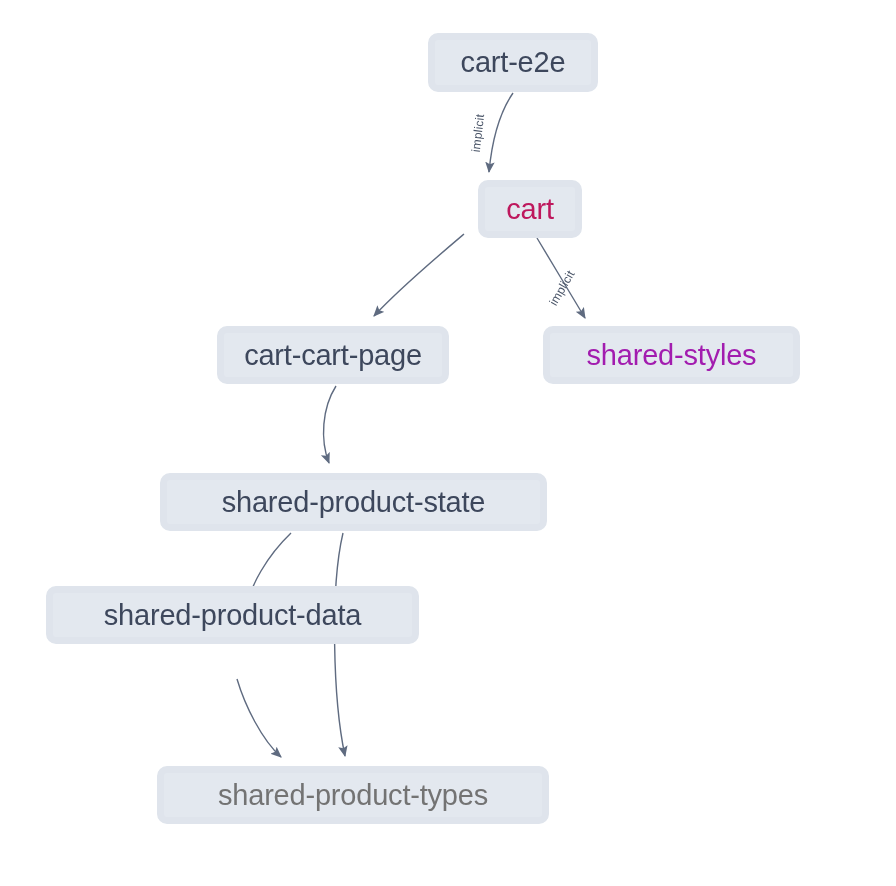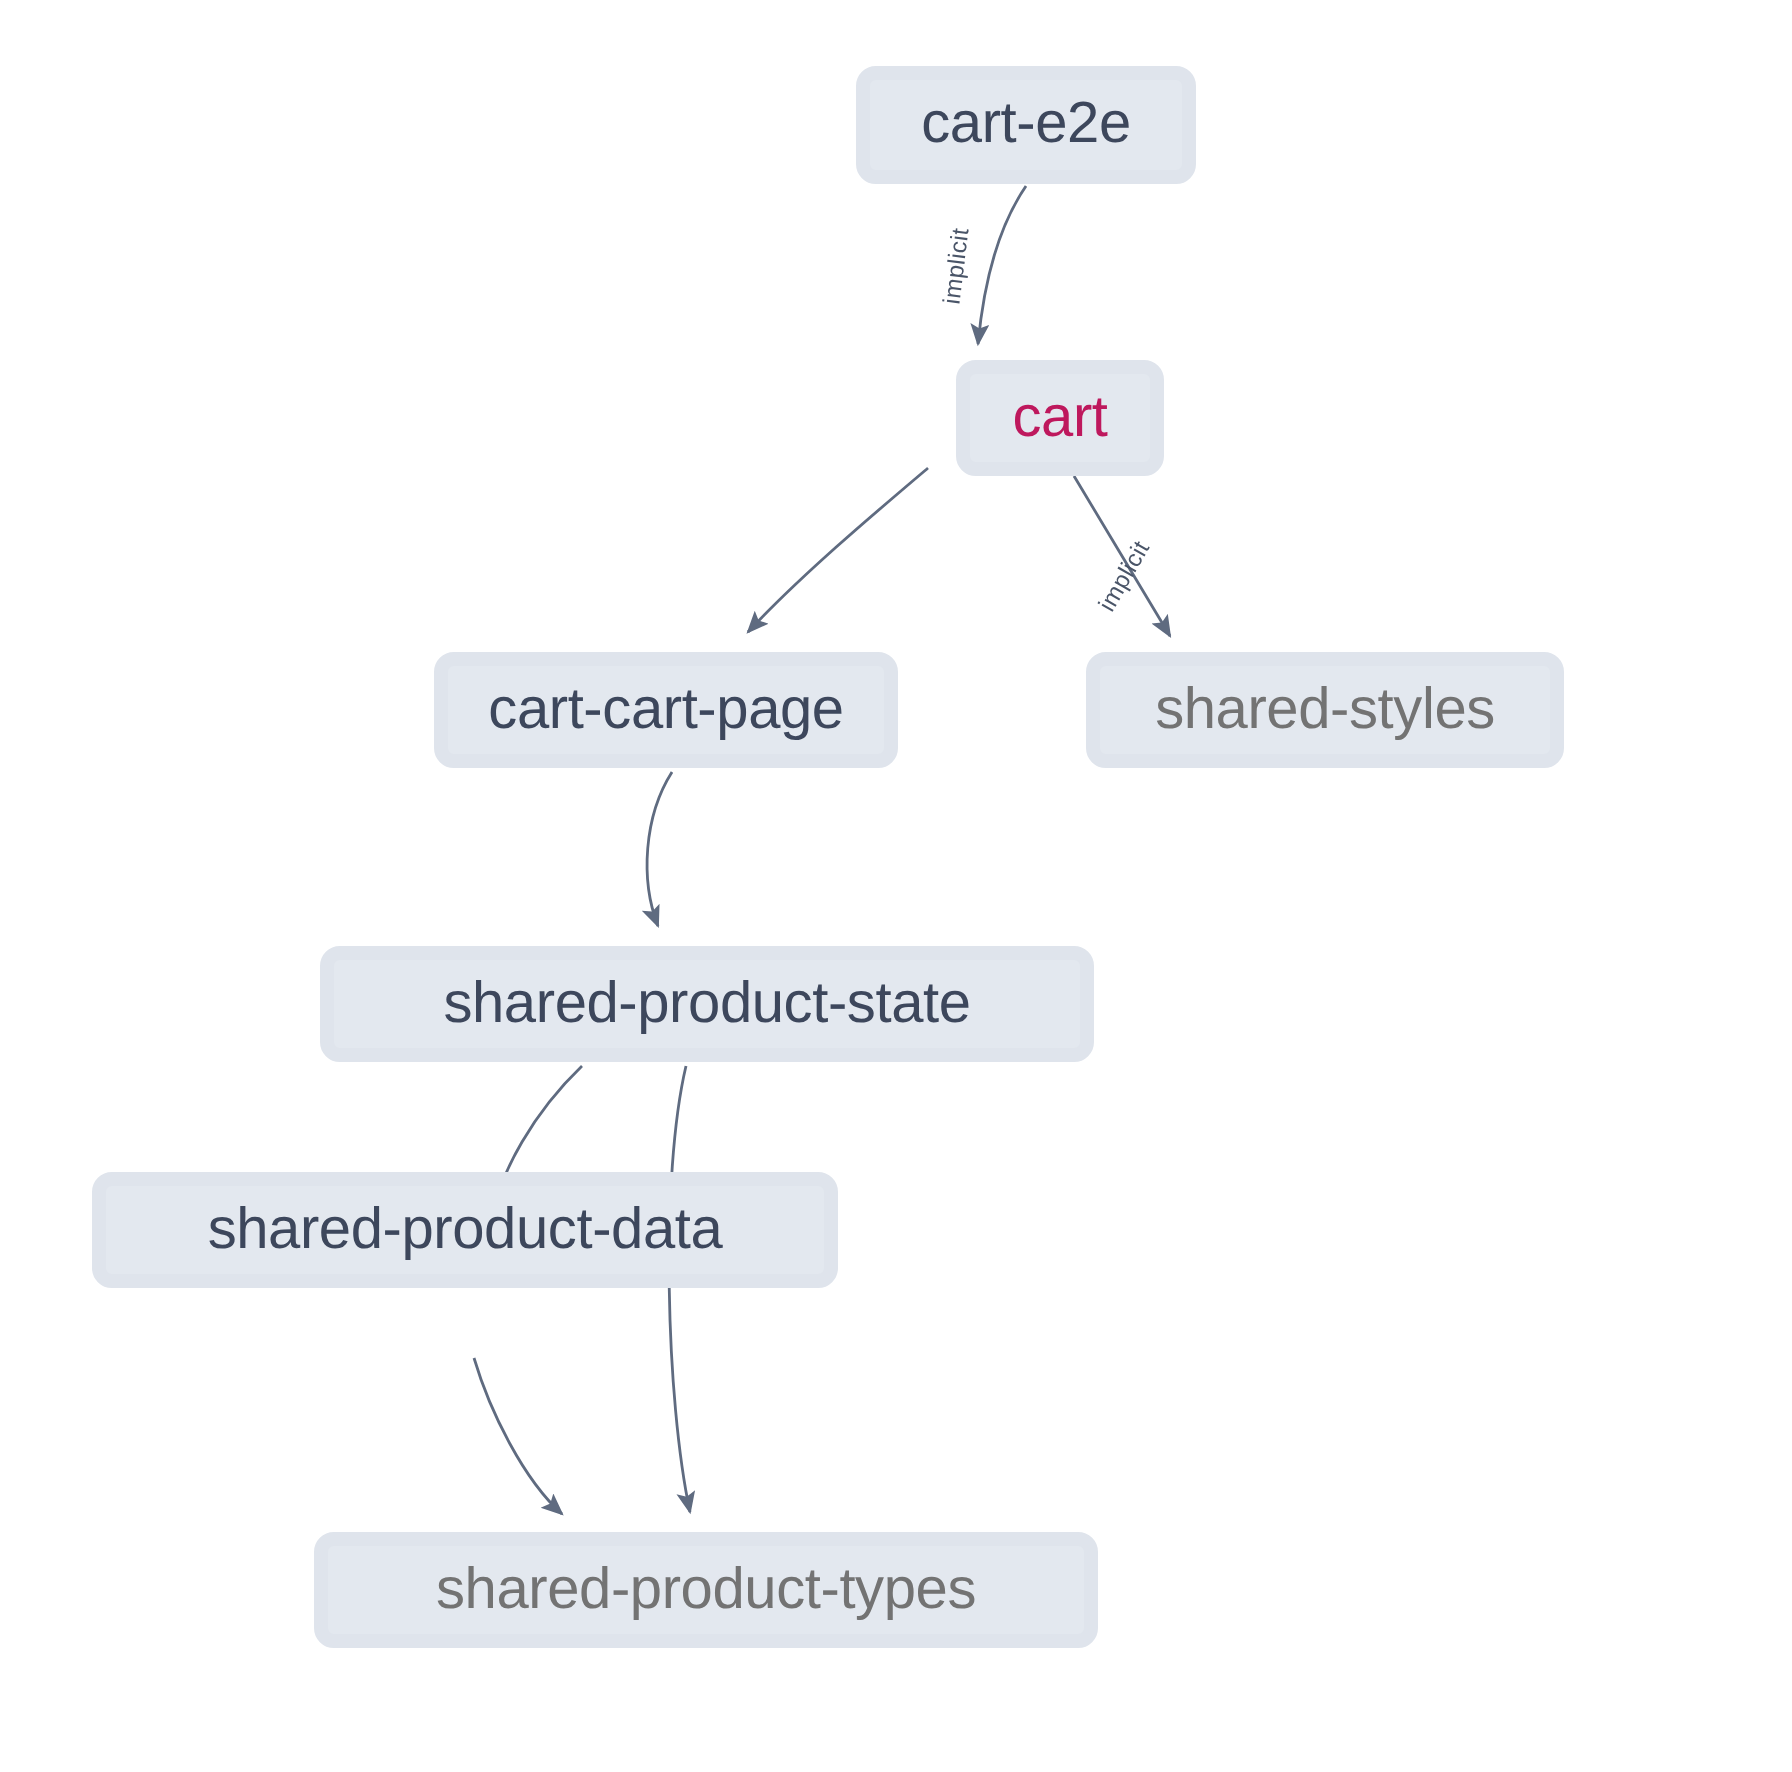--- a/index.html
+++ b/index.html
@@ -82,21 +82,21 @@
   <div id="node-layer">
       <div class="node" style="left: 428px; top: 33px; width: 170px; height: 59px; background: rgb(227, 232, 239); border-color: rgb(223, 228, 236); color: rgb(61, 71, 92);">
         <span class="node-label">cart-e2e</span>
       </div>
       <div class="node" style="left: 462px; top: 180px; width: 104px; height: 58px; background: rgb(227, 232, 239); border-color: rgb(223, 228, 236); color: #be185d; margin-left: 16px;">
         <span class="node-label">cart</span>
       </div>
       <div class="node" style="left: 217px; top: 326px; width: 232px; height: 58px; background: rgb(227, 232, 239); border-color: rgb(223, 228, 236); color: rgb(61, 71, 92);">
         <span class="node-label">cart-cart-page</span>
       </div>
-      <div class="node" style="left: 543px; top: 326px; width: 239px; height: 58px; background: rgb(227, 232, 239); border-color: rgb(223, 228, 236); color: #737373;">
+      <div class="node" style="left: 543px; top: 326px; width: 257px; height: 58px; background: rgb(227, 232, 239); border-color: rgb(223, 228, 236); color: #a21caf;">
         <span class="node-label">shared-styles</span>
       </div>
       <div class="node" style="left: 160px; top: 473px; width: 387px; height: 58px; background: rgb(227, 232, 239); border-color: rgb(223, 228, 236); color: rgb(61, 71, 92); align-items: center;">
         <span class="node-label">shared-product-state</span>
       </div>
       <div class="node" style="left: 46px; top: 586px; width: 373px; height: 58px; background: rgb(227, 232, 239); border-color: rgb(223, 228, 236); color: rgb(61, 71, 92);">
         <span class="node-label">shared-product-data</span>
       </div>
       <div class="node" style="left: 157px; top: 766px; width: 392px; height: 58px; background: rgb(227, 232, 239); border-color: rgb(223, 228, 236); color: #737373;">
         <span class="node-label">shared-product-types</span>

